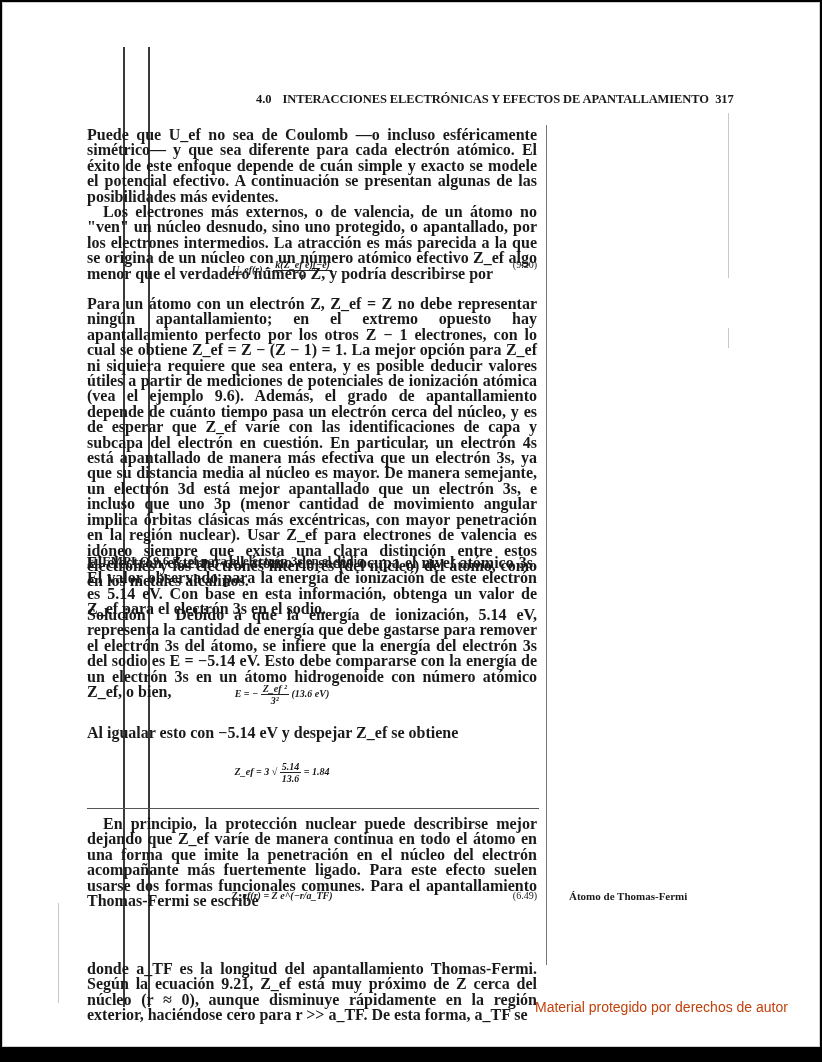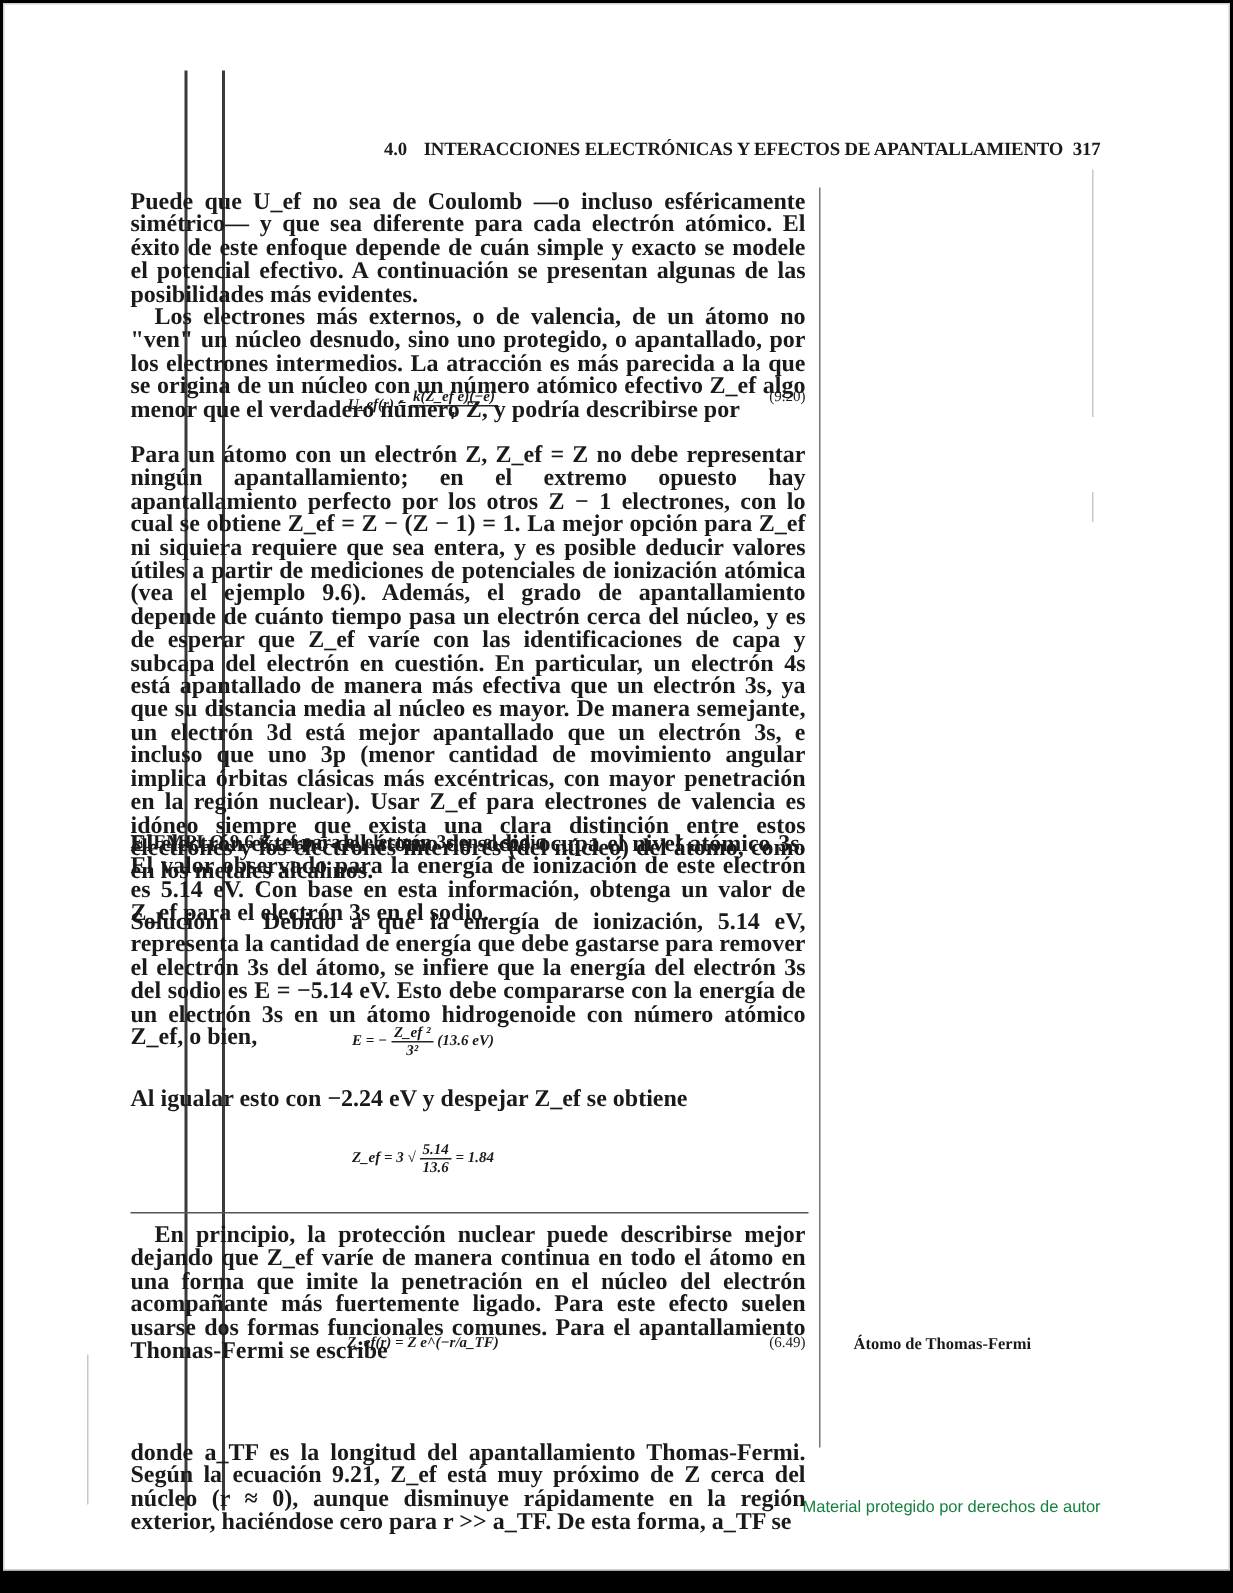--- a/index.html
+++ b/index.html
@@ -37,21 +37,21 @@
   .eq .expr { flex: 1; text-align: center; font-style: italic; }
   .eq .eqnum { width: 60px; text-align: right; font-style: normal; font-weight: normal; }
   .frac { display: inline-block; vertical-align: middle; text-align: center; }
   .frac .num { display: block; border-bottom: 1px solid #222; padding: 0 2px; }
   .frac .den { display: block; }
   .ex-title { position: absolute; left: 84px; top: 550px; font-size: 13px; font-weight: bold; }
   .hrule { position: absolute; left: 84px; width: 452px; height: 1px; background: #555; top: 805px; }
   .margin-note { position: absolute; left: 566px; top: 887px; font-size: 11px; font-weight: bold; }
   .watermark {
     position: absolute; left: 532px; top: 996px; font-family: "Liberation Sans", sans-serif;
-    font-size: 11px; color: #15803d;
+    font-size: 14px; color: #c2410c;
   }
   .it { }
   .b { font-weight: 900; }
 </style>
 </head>
 <body>
 
 <div class="page">
 
   <div class="vline" style="left:120px;top:44px;height:960px;"></div>
@@ -97,21 +97,21 @@
   <div class="eq" style="top:680px;">
     <span class="expr">
       <span>E = −</span>
       <span class="frac"><span class="num">Z_ef ²</span><span class="den">3²</span></span>
       <span>(13.6 eV)</span>
     </span>
     <span class="eqnum"></span>
   </div>
 
   <div class="body-col" style="top:722px;">
-    <p>Al igualar esto con −2.24 eV y despejar Z_ef se obtiene</p>
+    <p>Al igualar esto con −5.14 eV y despejar Z_ef se obtiene</p>
   </div>
 
   <div class="eq" style="top:758px;">
     <span class="expr">
       <span>Z_ef = 3 √</span>
       <span class="frac"><span class="num">5.14</span><span class="den">13.6</span></span>
       <span>= 1.84</span>
     </span>
     <span class="eqnum"></span>
   </div>

